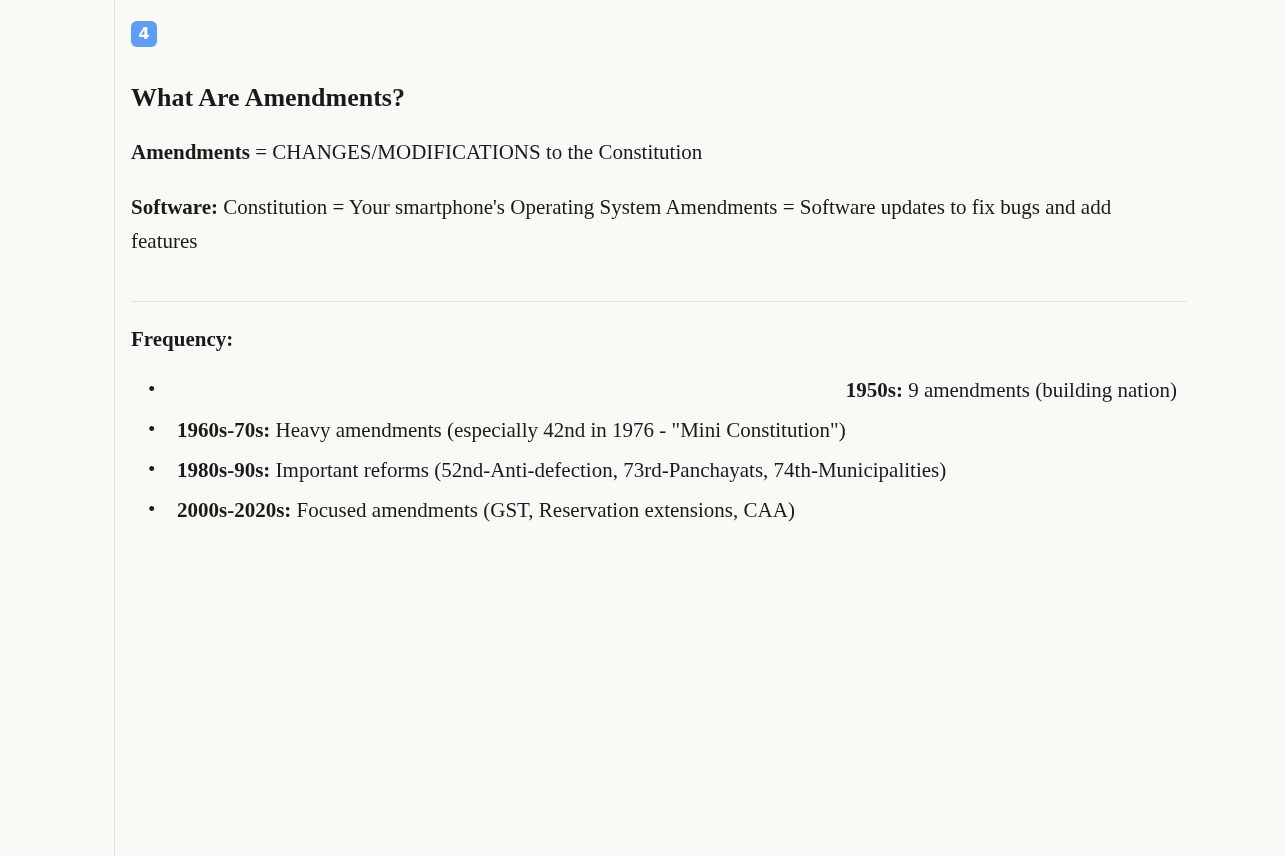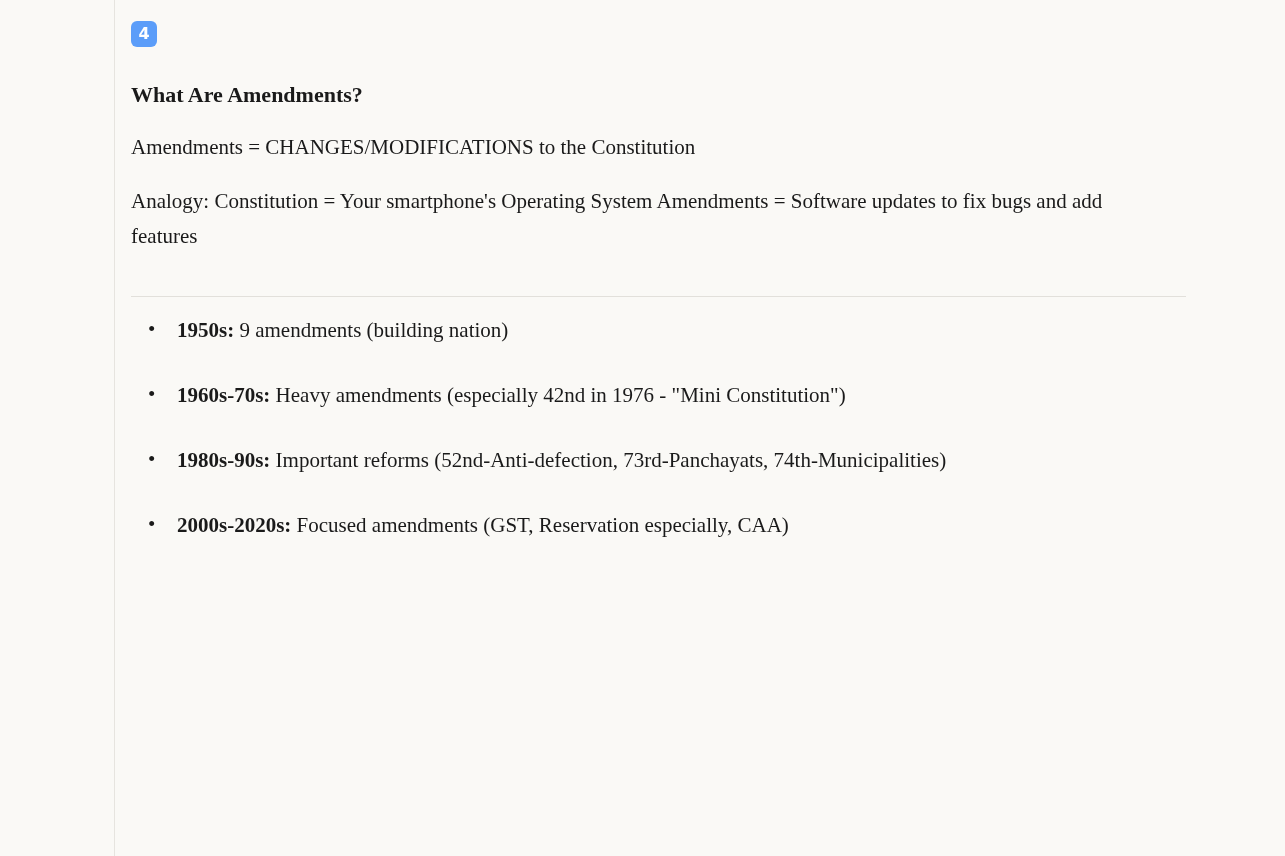--- a/index.html
+++ b/index.html
@@ -58,54 +58,55 @@
     color: #ffffff;
     font-family: "DejaVu Sans", sans-serif;
     font-size: 16px;
     font-weight: bold;
     line-height: 1;
     flex: 0 0 auto;
     position: relative;
     top: 1px;
   }
   .sub-heading {
-    font-size: 22px;
+    font-size: 26px;
     font-weight: bold;
     margin: 34px 0 0 0;
     line-height: 1.35;
   }
   p.para {
     font-size: 21px;
     line-height: 1.65;
     margin: 20px 0 0 0;
     max-width: 1010px;
   }
   p.para b, .bold {
-    font-weight: normal;
+    font-weight: bold;
   }
   hr.divider {
     border: none;
     border-top: 1px solid #e2e0db;
     margin: 42px 0 0 0;
     width: 1055px;
   }
   ul.freq-list {
     margin: 16px 0 0 0;
     padding-left: 46px;
     list-style: none;
   }
   ul.freq-list li {
     position: relative;
     font-size: 21px;
     line-height: 1.62;
-    margin-top: 31px;
+    margin-top: 6px;
     max-width: 1000px;
   }
   ul.freq-list li:first-child {
     margin-top: 0;
+    text-align: right;
   }
   ul.freq-list li::before {
     content: "\2022";
     position: absolute;
     left: -29px;
     top: -1px;
     font-size: 21px;
     color: #1a1a1a;
   }
   .inline-b {
@@ -126,37 +127,40 @@
     </h1>
 
     <h2 class="sub-heading">What Are Amendments?</h2>
 
     <p class="para">
       <b>Amendments</b><span> = CHANGES/MODIFICATIONS to the Constitution</span>
     </p>
 
 
     <p class="para">
-      <b>Analogy:</b><span> Constitution = Your smartphone's Operating System Amendments = Software updates to fix bugs and add features</span>
+      <b>Software:</b><span> Constitution = Your smartphone's Operating System Amendments = Software updates to fix bugs and add features</span>
     </p>
 
     <hr class="divider">
 
 
 
+    <p class="para">
+      <b>Frequency:</b>
+    </p>
 
     <ul class="freq-list">
       <li>
         <span class="inline-b">1950s:</span><span> 9 amendments (building nation)</span>
       </li>
       <li>
         <span class="inline-b">1960s-70s:</span><span> Heavy amendments (especially 42nd in 1976 - "Mini Constitution")</span>
       </li>
       <li>
         <span class="inline-b">1980s-90s:</span><span> Important reforms (52nd-Anti-defection, 73rd-Panchayats, 74th-Municipalities)</span>
       </li>
       <li>
-        <span class="inline-b">2000s-2020s:</span><span> Focused amendments (GST, Reservation especially, CAA)</span>
+        <span class="inline-b">2000s-2020s:</span><span> Focused amendments (GST, Reservation extensions, CAA)</span>
       </li>
     </ul>
 
   </div>
 </div>
 
 </body></html>

